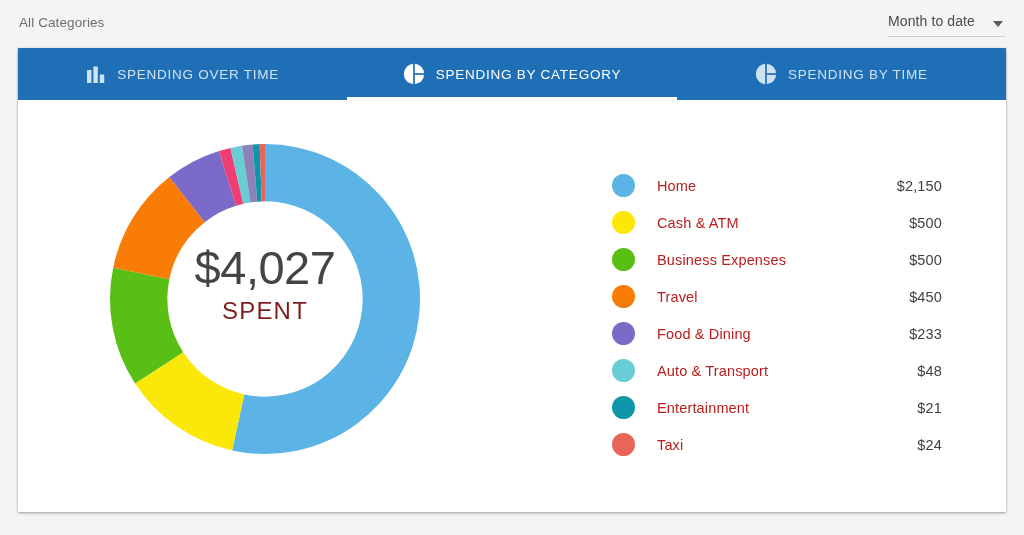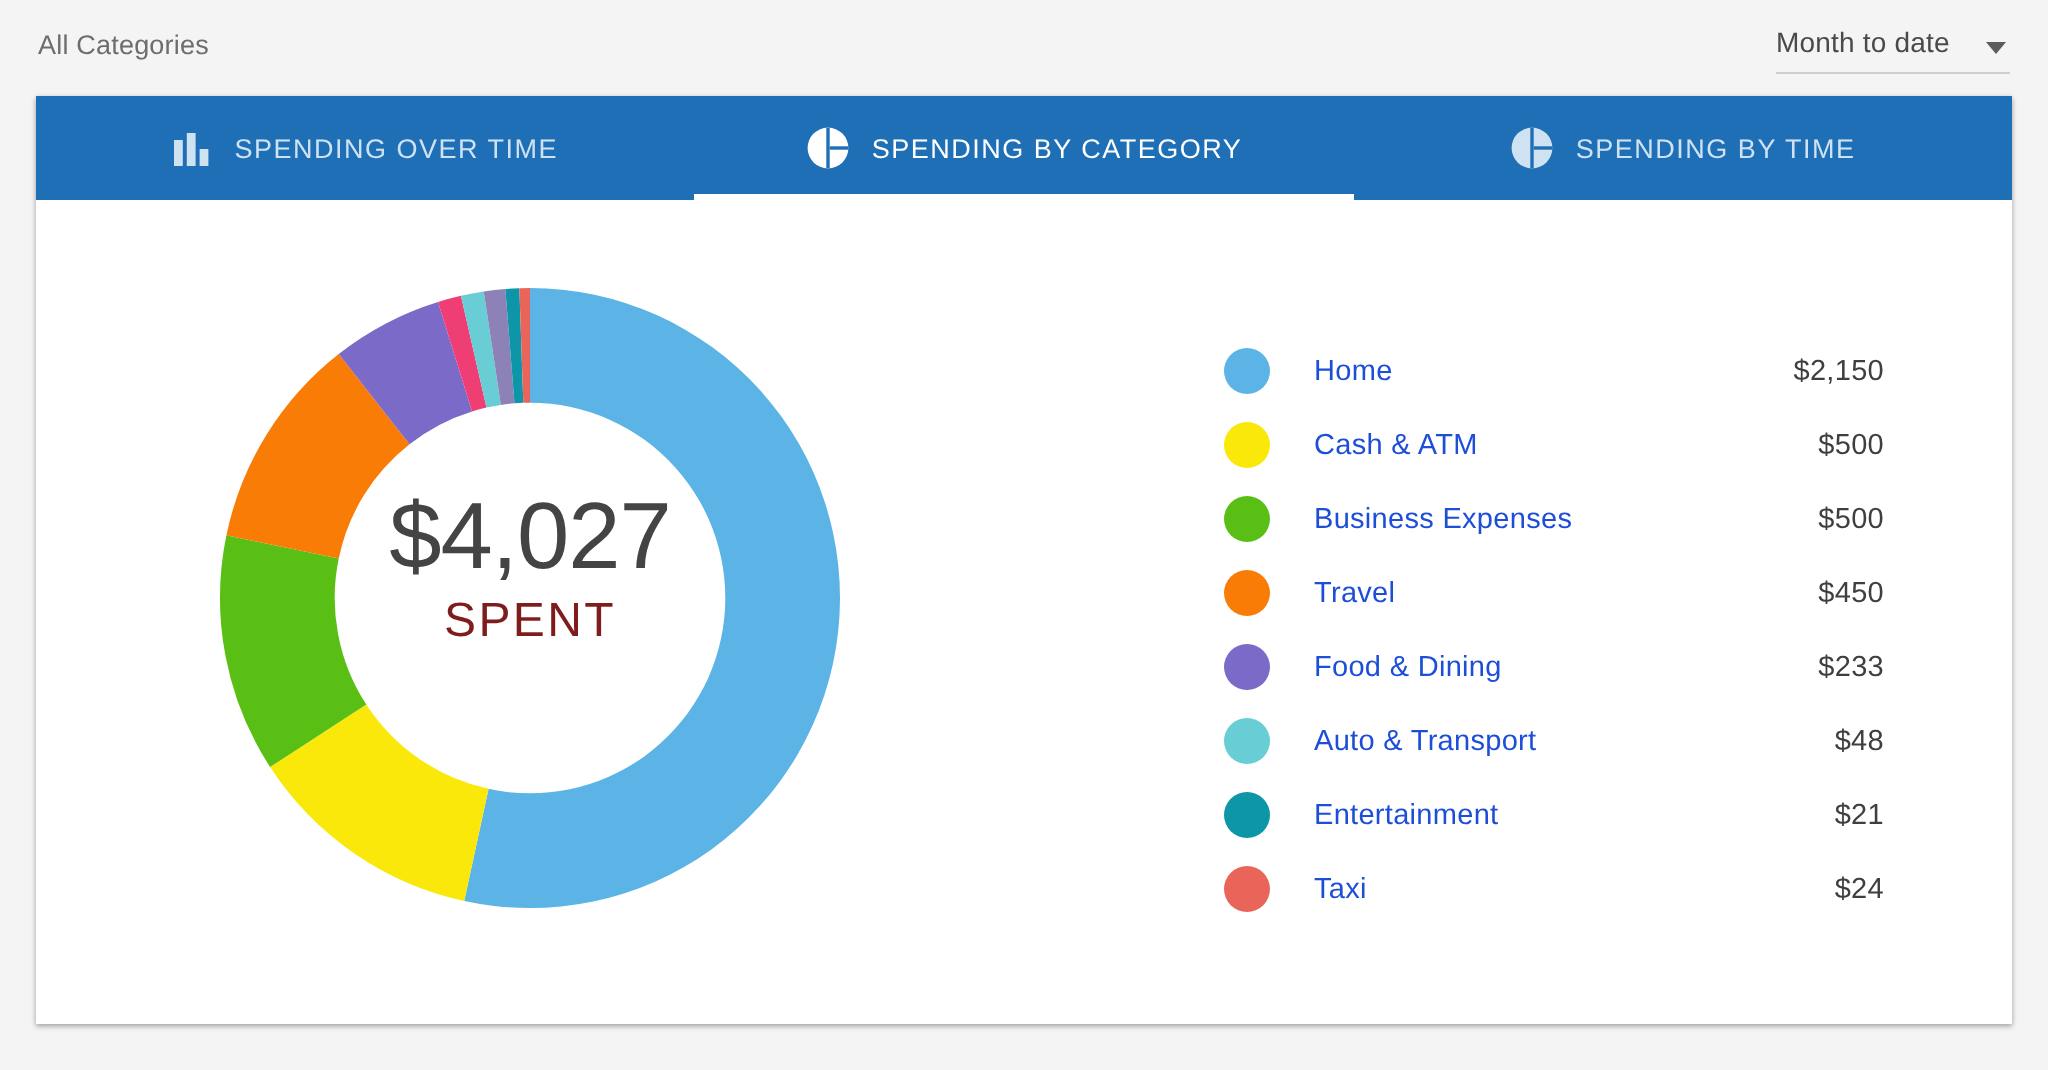--- a/index.html
+++ b/index.html
@@ -155,21 +155,21 @@
   }
   .legend-dot {
     width: 23px;
     height: 23px;
     border-radius: 50%;
     flex: 0 0 auto;
   }
   .legend-name {
     margin-left: 22px;
     font-size: 14.5px;
-    color: #1d4ed8;
+    color: #b91c1c;
     letter-spacing: 0.15px;
     white-space: nowrap;
   }
   .legend-amount {
     position: absolute;
     right: 0;
     font-size: 14.5px;
     color: #3f3f3f;
     letter-spacing: 0.15px;
   }

